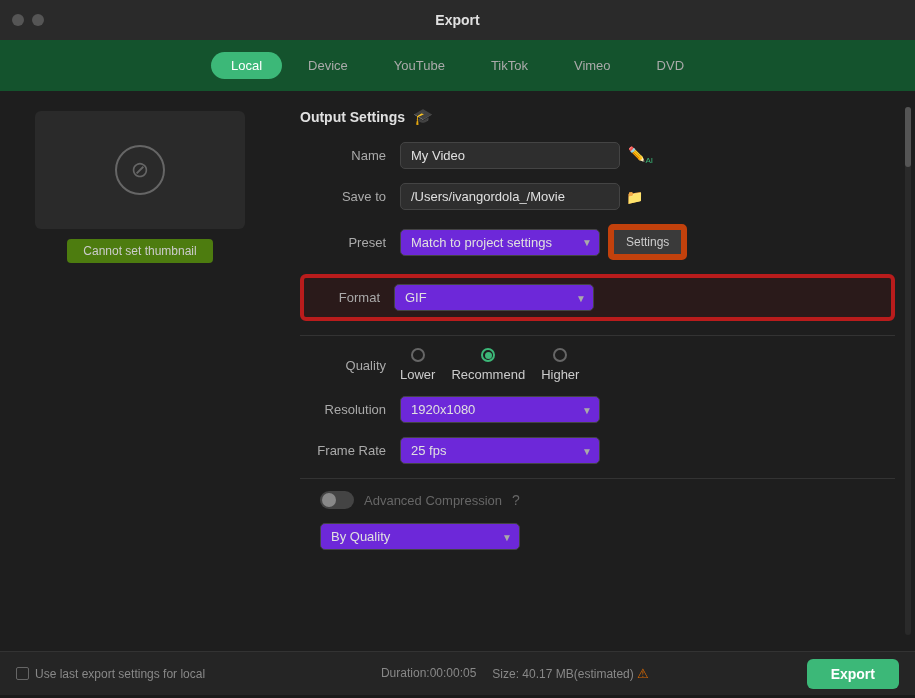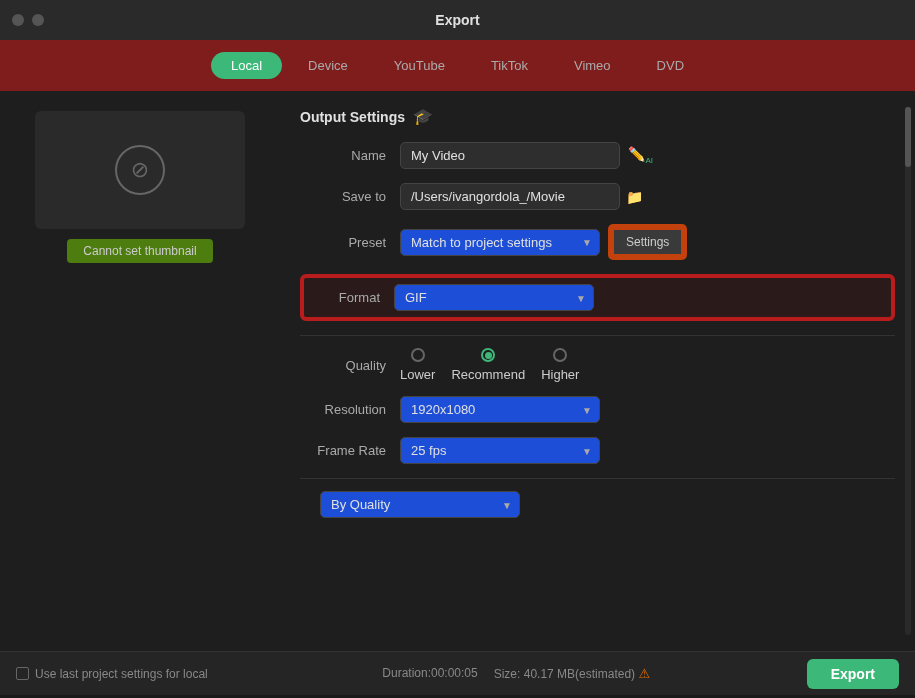--- a/index.html
+++ b/index.html
@@ -36,21 +36,21 @@
       position: absolute;
       left: 50%;
       transform: translateX(-50%);
       font-size: 14px;
       font-weight: 600;
       color: #e0e0e0;
     }
 
     
     .tab-bar {
-      background: #7f1d1d;
+      background: #14532d;
       display: flex;
       justify-content: center;
       align-items: center;
       padding: 12px 0;
       gap: 6px;
     }
     .tab {
       padding: 6px 20px;
       border-radius: 20px;
       font-size: 13px;
@@ -205,21 +205,21 @@
       font-size: 14px;
       cursor: pointer;
     }
 
     
     .select-wrap {
       position: relative;
       display: inline-block;
     }
     .select-field {
-      background: #1d4ed8;
+      background: #6d28d9;
       border: 1px solid #444;
       border-radius: 5px;
       color: #e0e0e0;
       font-size: 13px;
       padding: 5px 28px 5px 10px;
       appearance: none;
       -webkit-appearance: none;
       cursor: pointer;
       outline: none;
     }
@@ -515,40 +515,47 @@
           <select class="select-field select-field-med">
             <option>25 fps</option>
           </select>
           <span class="select-arrow">▼</span>
         </div>
       </div>
     </div>
 
     <hr class="divider">
 
+    <div class="toggle-row">
+      <div class="toggle">
+        <div class="toggle-thumb"></div>
+      </div>
+      <span class="toggle-label">Advanced Compression</span>
+      <span class="help-icon">?</span>
+    </div>
 
     <div class="by-quality-row">
       <div class="select-wrap">
         <select class="select-field select-field-med">
           <option>By Quality</option>
         </select>
         <span class="select-arrow">▼</span>
       </div>
     </div>
 
     <div class="scroll-track">
       <div class="scroll-thumb"></div>
     </div>
   </div>
 </div>
 
 <div class="footer">
   <div class="footer-left">
     <div class="checkbox-small"></div>
-    <span>Use last project settings for local</span>
+    <span>Use last export settings for local</span>
   </div>
   <div class="footer-center">
     <span>Duration:00:00:05</span>
     <span>
       <span>Size: 40.17 MB(estimated)</span>
       <span class="footer-warning"> ⚠</span>
     </span>
   </div>
   <button class="export-btn">Export</button>
 </div>

